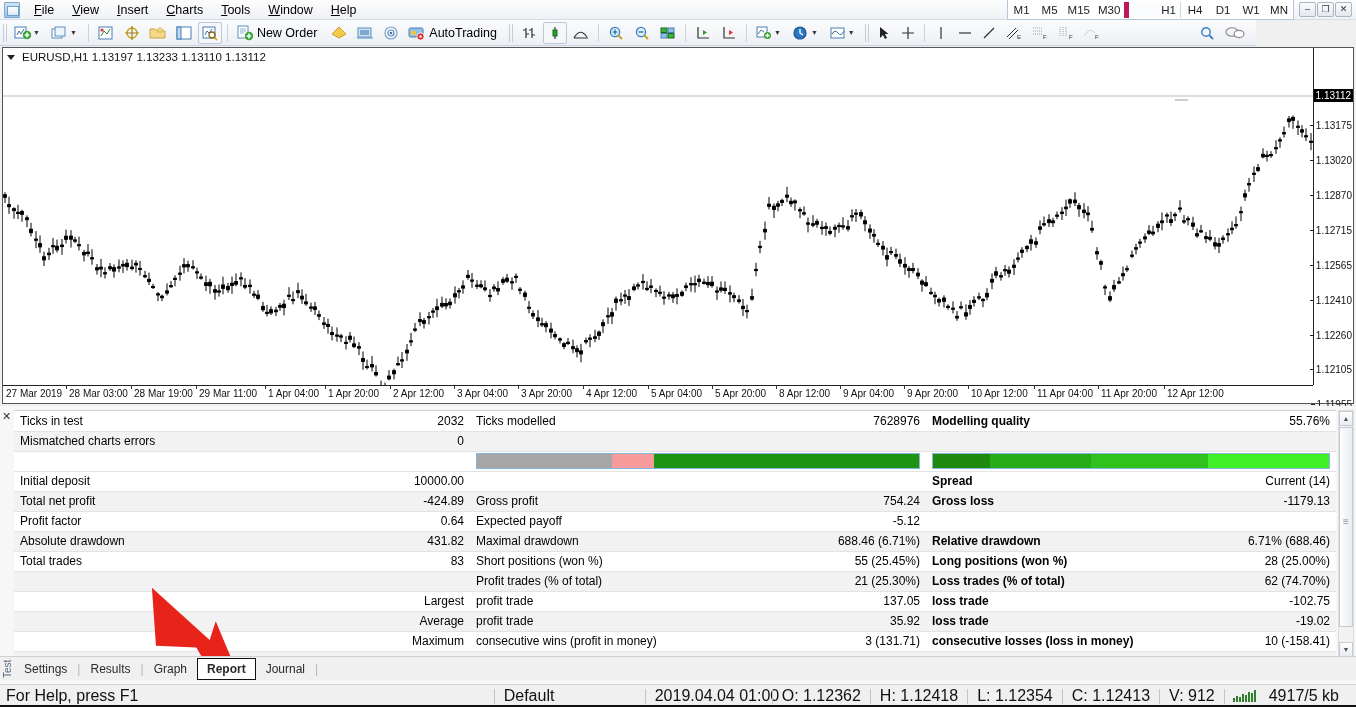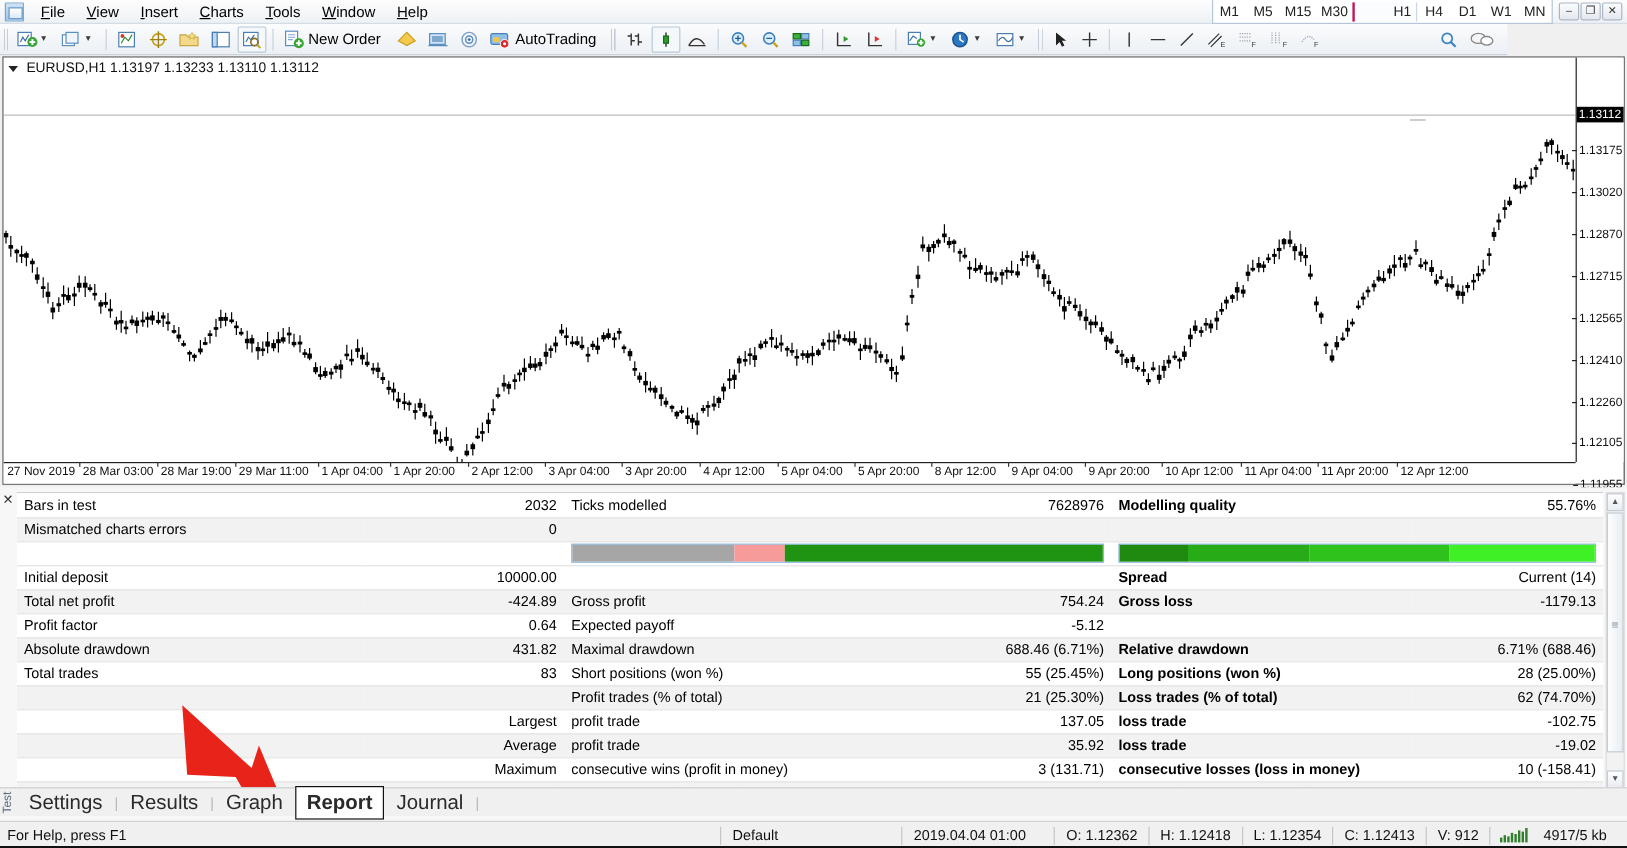--- a/index.html
+++ b/index.html
@@ -43,21 +43,21 @@
   .tf-strip {
     position: absolute; right: 62px; top: 0px; height: 20px;
     background: #fff; border: 1px solid #b5c6d8; border-top: none;
     display: flex; align-items: center;
   }
   .tf-btn {
     min-width: 28px; text-align: center; font-size: 11.5px;
     padding: 2px 4px; color: #222; cursor: default;
   }
   .tf-btn.active {
-    border-left: 2px solid #be185d; border-right: 1px solid #cdd8e3;
+    border-left: 5px solid #be185d; border-right: 1px solid #cdd8e3;
     background: #fbfcfe;
     padding-left: 32px;
   }
   .winbtns {
     position: absolute; right: 4px; top: 2px; display: flex; gap: 1px;
   }
   .winbtn {
     width: 17px; height: 15px;
     background: linear-gradient(#fcfcfd,#e3e8ef);
     border: 1px solid #aab6c4; border-radius: 2px;
@@ -187,33 +187,33 @@
     position: absolute; left: 0; top: 656px; width: 1356px; height: 24px;
     background: #f0f0f0; border-top: 1px solid #cfcfcf;
     display: flex; align-items: center;
   }
   .tab-vlabel {
     width: 14px; height: 24px; font-size: 10px; color: #5b6b80;
     writing-mode: vertical-rl; transform: rotate(180deg);
     display: flex; align-items: center; justify-content: center;
   }
   .tab {
-    font-size: 17px; padding: 3px 9px; color: #2a2a2a; cursor: default;
+    font-size: 12px; padding: 3px 9px; color: #2a2a2a; cursor: default;
     border: 1px solid transparent;
   }
   .tab.active {
     background: #fff; border: 1px solid #111; font-weight: bold;
   }
   .tabsep { color: #b6b6b6; font-size: 12px; }
 
   
   .statusbar {
     position: absolute; left: 0; top: 684px; width: 1356px; height: 23px;
     background: #f0f0f0; border-top: 1px solid #d2d2d2;
-    display: flex; align-items: center; font-size: 12px; color: #111;
+    display: flex; align-items: center; font-size: 16px; color: #111;
   }
   .sb-help { padding-left: 6px; }
   .sb-sep { width: 1px; height: 15px; background: #c5c5c5; margin: 0 0; }
   .sb-cell { padding: 0 9px; white-space: nowrap; }
   .sig-bars { display: flex; align-items: flex-end; gap: 1px; height: 12px; padding: 0 4px 0 8px; }
   .sig-bars i { display: block; width: 2px; background: #2f7f2f; }
   .footer-line {
     position: absolute; left: 0; bottom: 0; width: 1356px; height: 2px; background: #111;
   }
 </style>
@@ -1136,21 +1136,21 @@
       <div class="price-tick" style="top:133px"><span class="dash"></span><span>1.12715</span></div>
       <div class="price-tick" style="top:168px"><span class="dash"></span><span>1.12565</span></div>
       <div class="price-tick" style="top:203px"><span class="dash"></span><span>1.12410</span></div>
       <div class="price-tick" style="top:238px"><span class="dash"></span><span>1.12260</span></div>
       <div class="price-tick" style="top:272px"><span class="dash"></span><span>1.12105</span></div>
       <div class="price-tick" style="top:307px"><span class="dash"></span><span>1.11955</span></div>
       <div class="price-tick" style="top:327px"><span class="dash"></span><span>1.11800</span></div>
     </div>
 
     <div class="time-axis">
-      <div class="time-tick" style="left:3px"><span>27 Nov 2019</span></div>
+      <div class="time-tick" style="left:3px"><span>27 Mar 2019</span></div>
       <div class="time-tick" style="left:66px"><span class="vbar"></span><span>28 Mar 03:00</span></div>
       <div class="time-tick" style="left:131px"><span class="vbar"></span><span>28 Mar 19:00</span></div>
       <div class="time-tick" style="left:196px"><span class="vbar"></span><span>29 Mar 11:00</span></div>
       <div class="time-tick" style="left:265px"><span class="vbar"></span><span>1 Apr 04:00</span></div>
       <div class="time-tick" style="left:325px"><span class="vbar"></span><span>1 Apr 20:00</span></div>
       <div class="time-tick" style="left:390px"><span class="vbar"></span><span>2 Apr 12:00</span></div>
       <div class="time-tick" style="left:454px"><span class="vbar"></span><span>3 Apr 04:00</span></div>
       <div class="time-tick" style="left:518px"><span class="vbar"></span><span>3 Apr 20:00</span></div>
       <div class="time-tick" style="left:583px"><span class="vbar"></span><span>4 Apr 12:00</span></div>
       <div class="time-tick" style="left:648px"><span class="vbar"></span><span>5 Apr 04:00</span></div>
@@ -1165,21 +1165,21 @@
     </div>
   </div>
 
   <div class="tester">
     <div class="tester-close">✕</div>
 
     <div class="report-table">
       <table class="rpt">
         <tbody id="rpt-body">
             <tr class="norm">
-              <td class="lbl c1">Bars in test</td>
+              <td class="lbl c1">Ticks in test</td>
               <td class="val c2">2032</td>
               <td class="lbl c3">Ticks modelled</td>
               <td class="val c4">7628976</td>
               <td class="lbl c5">Modelling quality</td>
               <td class="val c6">55.76%</td>
             </tr>
             <tr class="alt">
               <td class="lbl c1">Mismatched charts errors</td>
               <td class="val c2">0</td>
               <td class="lbl c3"></td>

